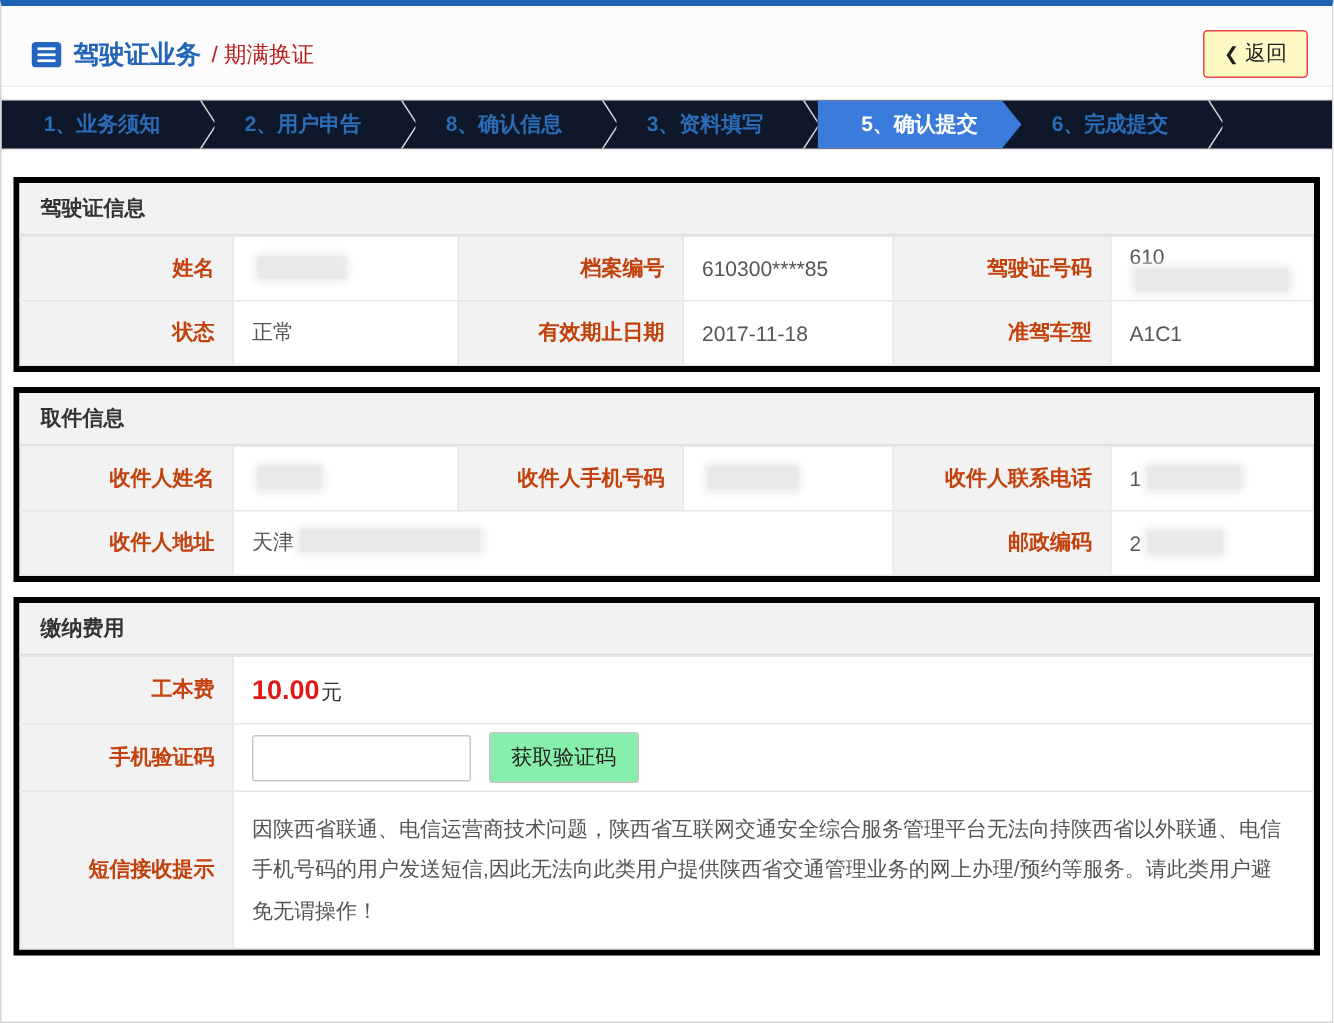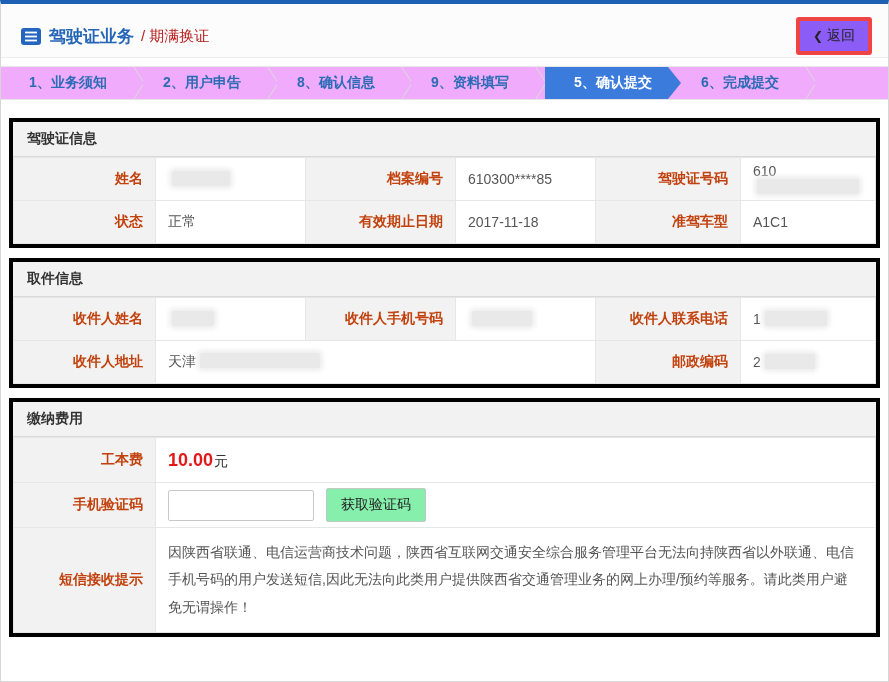--- a/index.html
+++ b/index.html
@@ -19,28 +19,28 @@
   
   .header {
     height:54px; display:flex; align-items:center;
     padding:11px 16px 0 20px; background:#fcfcfc;
     border-bottom:1px solid #ededed;
   }
   .header .list-ic { display:inline-flex; margin-right:8px; }
   .page-title { font-size:17px; font-weight:bold; color:#2465b8; }
   .page-subtitle { font-size:15px; color:#b91c1c; margin-left:7px; }
   .btn-back {
-    margin-left:auto; background:#8b5cf6; border:4px solid #ef4444;
+    margin-left:auto; background:#fef9c3; border:1px solid #ef4444;
     border-radius:3px; padding:6px 13px; font-size:14px; color:#222;
     cursor:pointer; font-family:inherit;
   }
   .btn-back .chev { font-size:12px; margin-right:4px; font-weight:bold; }
   
   .wizard {
-    margin-top:8px; height:34px; background:#f0abfc;
+    margin-top:8px; height:34px; background:#0f172a;
     border-top:1px solid #e7e7e7; border-bottom:1px solid #e5e5e5;
     display:flex; align-items:stretch; padding-left:8px;
   }
   .step {
     width:118px; display:flex; align-items:center; justify-content:center;
     color:#2a6cb5; font-weight:bold; font-size:14px; white-space:nowrap;
   }
   .step.active {
     width:136px; background:#3a7bdc; color:#fff;
     clip-path:polygon(0 0, calc(100% - 13px) 0, 100% 50%, calc(100% - 13px) 100%, 0 100%);
@@ -109,21 +109,21 @@
     <button class="btn-back"><span class="chev">❮</span><span>返回</span></button>
   </div>
 
   <div class="wizard">
     <div class="step">1、业务须知</div>
     <div class="sep"></div>
     <div class="step">2、用户申告</div>
     <div class="sep"></div>
     <div class="step">8、确认信息</div>
     <div class="sep"></div>
-    <div class="step">9、资料填写</div>
+    <div class="step">3、资料填写</div>
     <div class="sep"></div>
     <div class="step active">5、确认提交</div>
     <div class="step">6、完成提交</div>
     <div class="sep"></div>
     <div class="fill"></div>
   </div>
 
   <div class="section first">
     <div class="section-title">驾驶证信息</div>
     <table>

